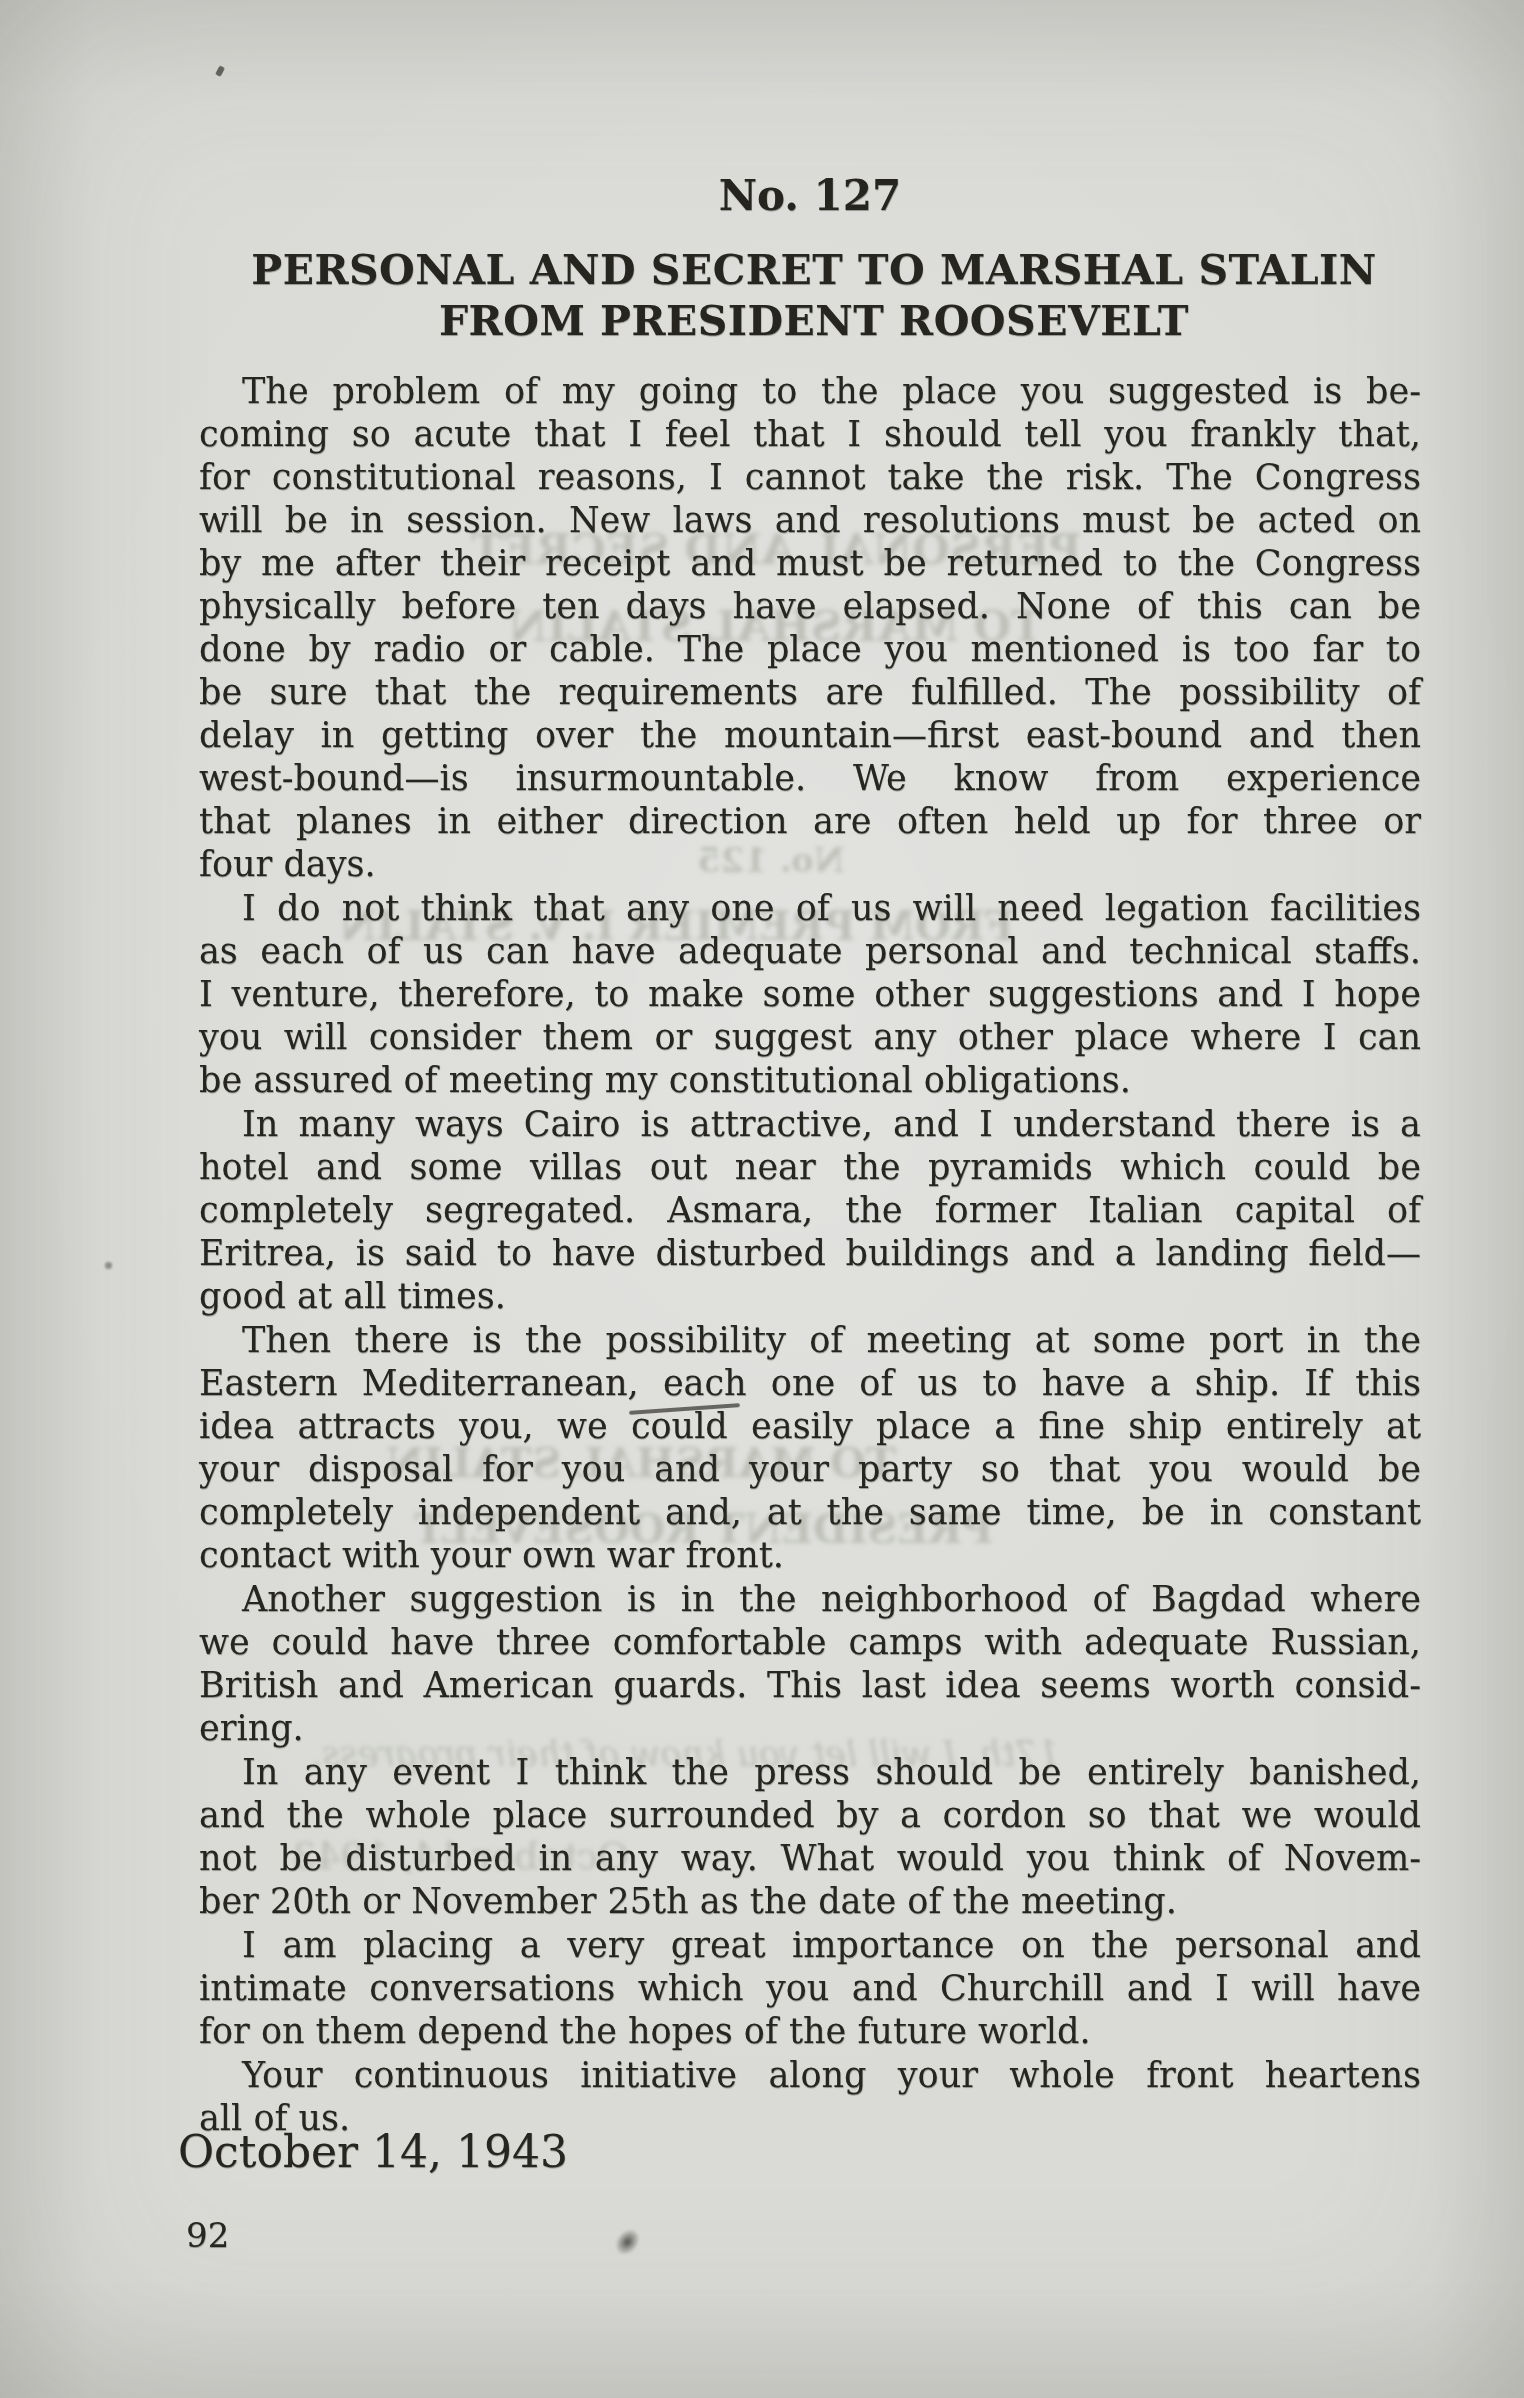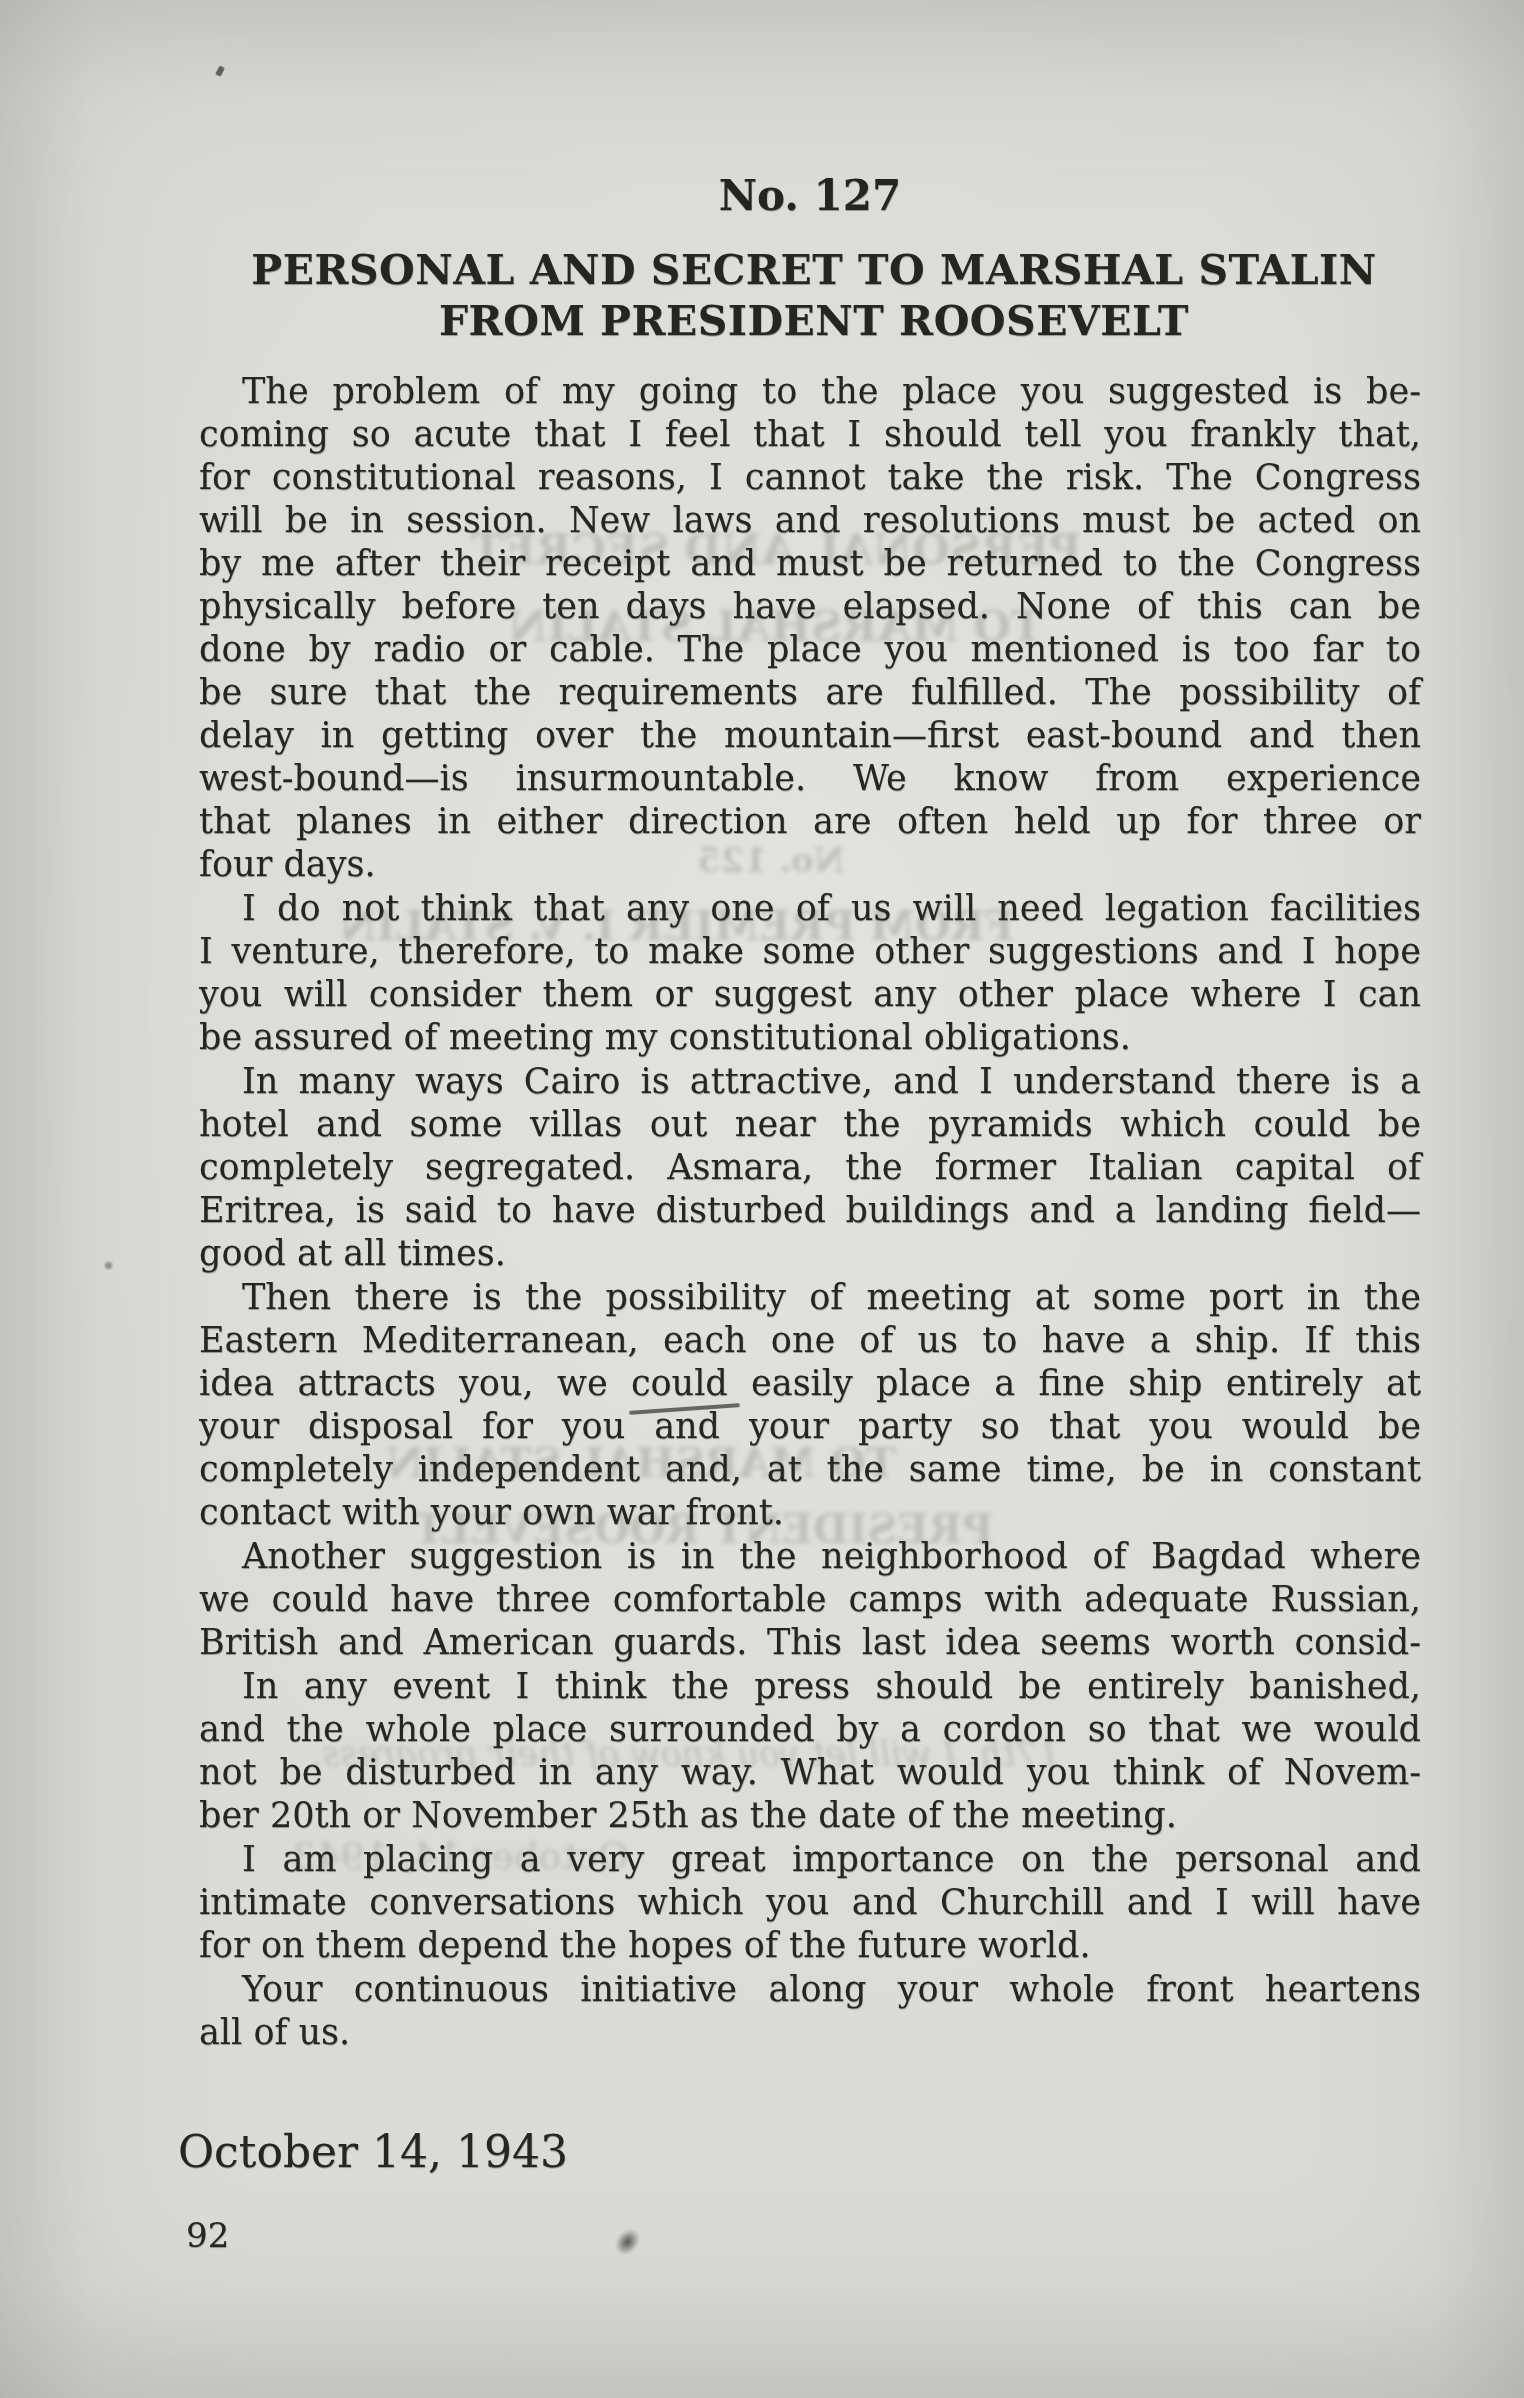--- a/index.html
+++ b/index.html
@@ -110,20 +110,21 @@
         <div class="bline">physically before ten days have elapsed. None of this can be</div>
         <div class="bline">done by radio or cable. The place you mentioned is too far to</div>
         <div class="bline">be sure that the requirements are fulfilled. The possibility of</div>
         <div class="bline">delay in getting over the mountain—first east-bound and then</div>
         <div class="bline">west-bound—is insurmountable. We know from experience</div>
         <div class="bline">that planes in either direction are often held up for three or</div>
         <div class="bline last">four days.</div>
       </div>
       <div class="para">
         <div class="bline first">I do not think that any one of us will need legation facilities</div>
+        <div class="bline">as each of us can have adequate personal and technical staffs.</div>
         <div class="bline">I venture, therefore, to make some other suggestions and I hope</div>
         <div class="bline">you will consider them or suggest any other place where I can</div>
         <div class="bline last">be assured of meeting my constitutional obligations.</div>
       </div>
       <div class="para">
         <div class="bline first">In many ways Cairo is attractive, and I understand there is a</div>
         <div class="bline">hotel and some villas out near the pyramids which could be</div>
         <div class="bline">completely segregated. Asmara, the former Italian capital of</div>
         <div class="bline">Eritrea, is said to have disturbed buildings and a landing field—</div>
         <div class="bline last">good at all times.</div>
@@ -133,20 +134,21 @@
         <div class="bline">Eastern Mediterranean, each one of us to have a ship. If this</div>
         <div class="bline">idea attracts you, we could easily place a fine ship entirely at</div>
         <div class="bline">your disposal for you and your party so that you would be</div>
         <div class="bline">completely independent and, at the same time, be in constant</div>
         <div class="bline last">contact with your own war front.</div>
       </div>
       <div class="para">
         <div class="bline first">Another suggestion is in the neighborhood of Bagdad where</div>
         <div class="bline">we could have three comfortable camps with adequate Russian,</div>
         <div class="bline">British and American guards. This last idea seems worth consid-</div>
+        <div class="bline last">ering.</div>
       </div>
       <div class="para">
         <div class="bline first">In any event I think the press should be entirely banished,</div>
         <div class="bline">and the whole place surrounded by a cordon so that we would</div>
         <div class="bline">not be disturbed in any way. What would you think of Novem-</div>
         <div class="bline last">ber 20th or November 25th as the date of the meeting.</div>
       </div>
       <div class="para">
         <div class="bline first">I am placing a very great importance on the personal and</div>
         <div class="bline">intimate conversations which you and Churchill and I will have</div>

